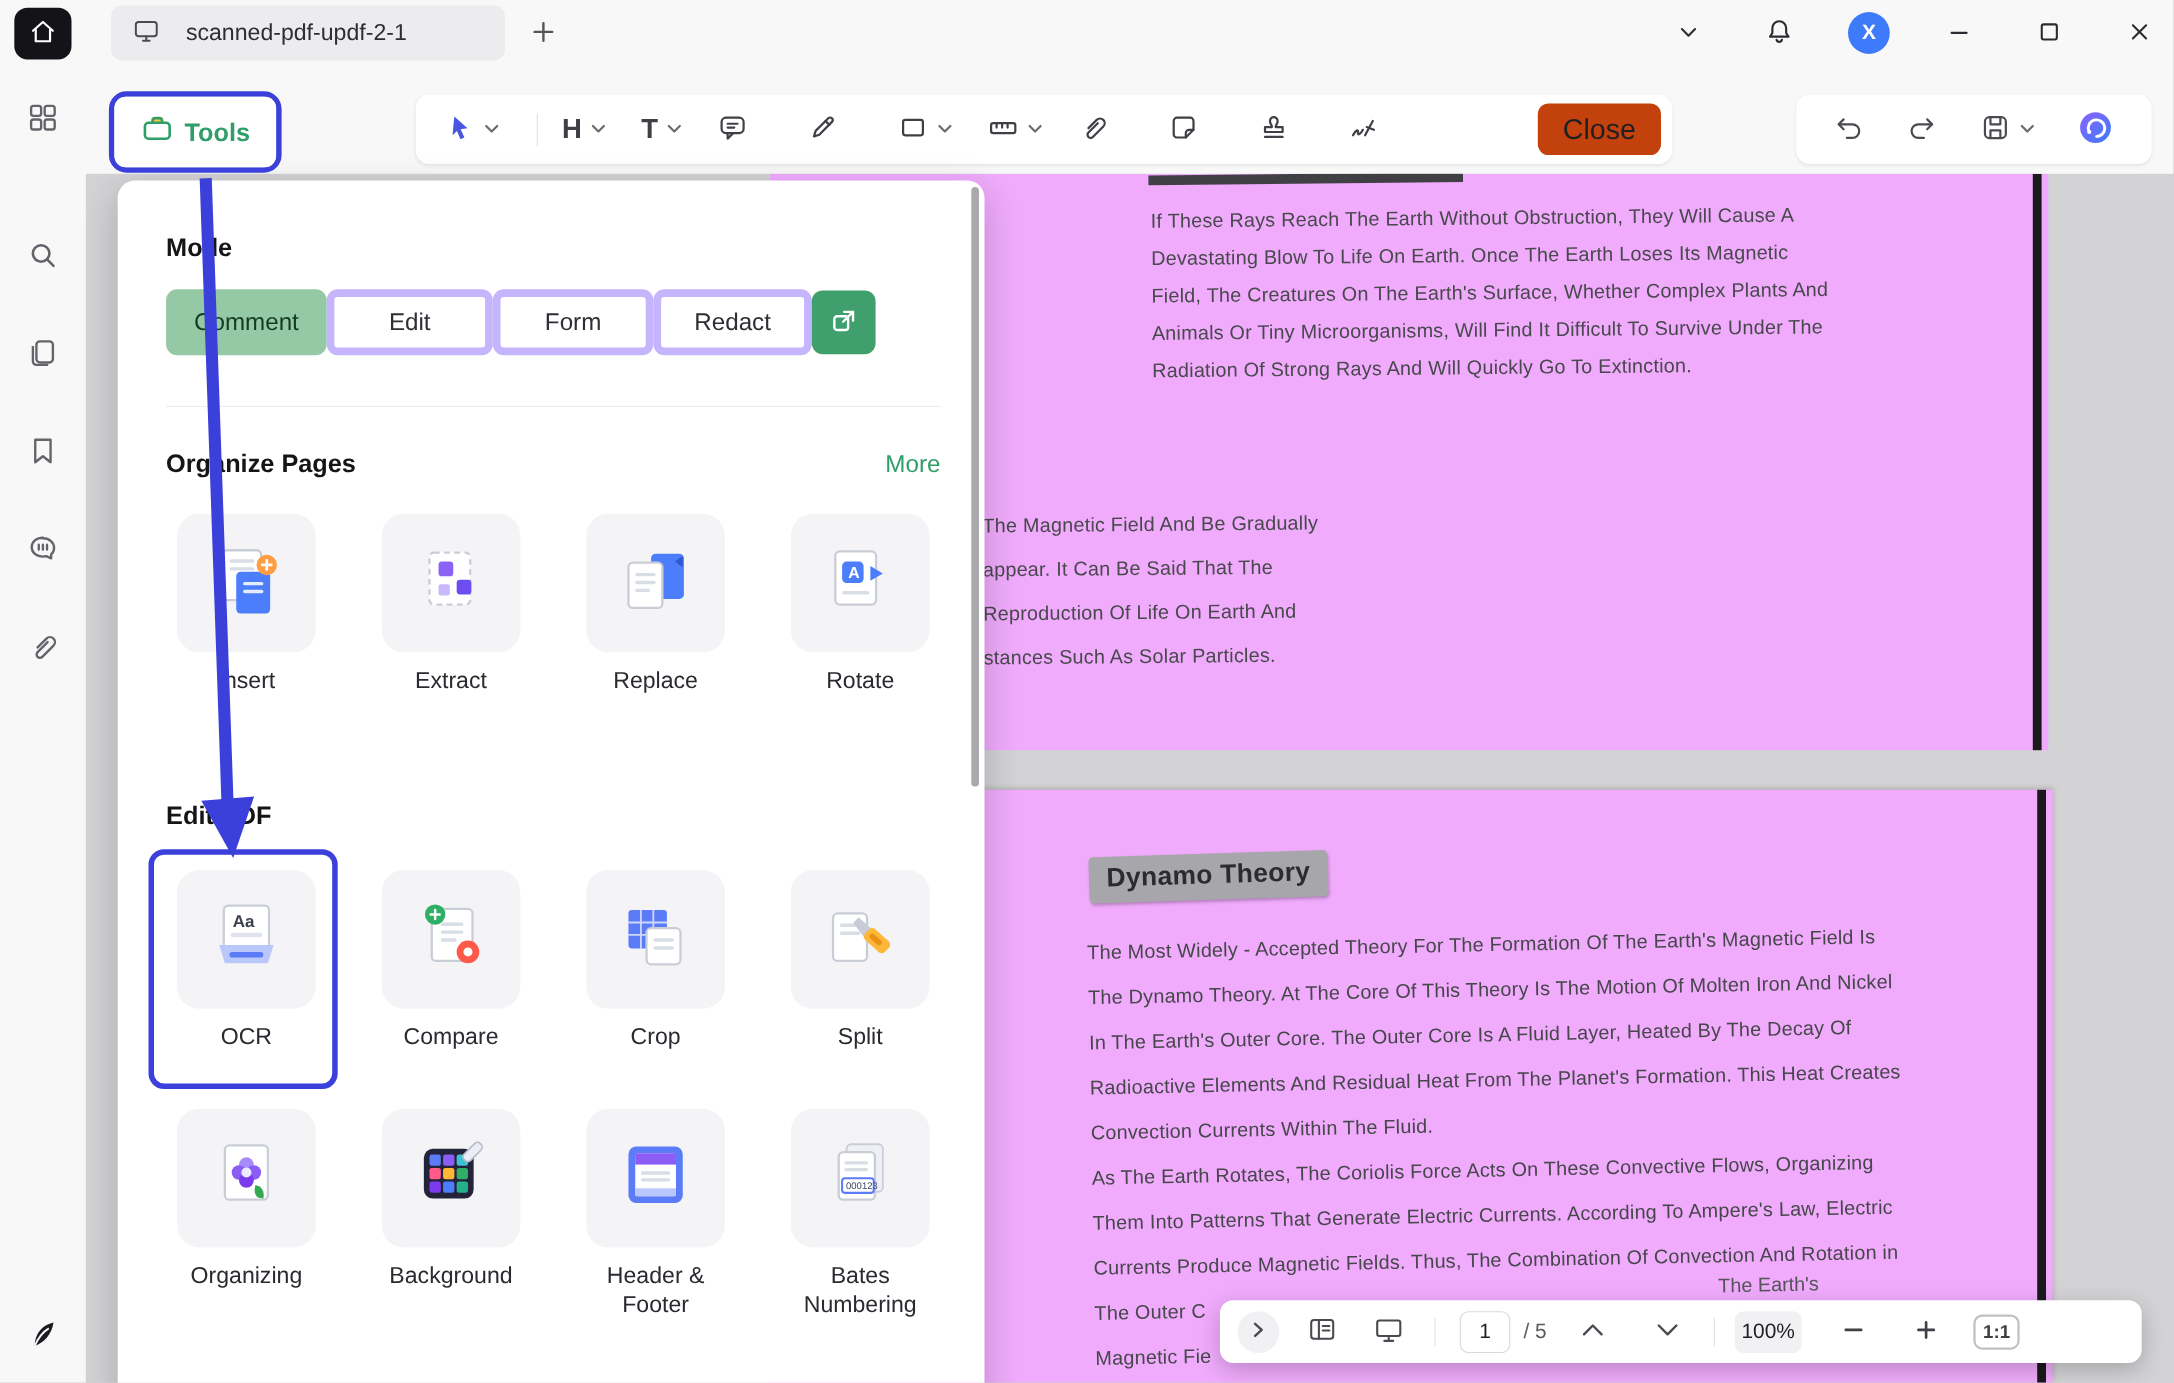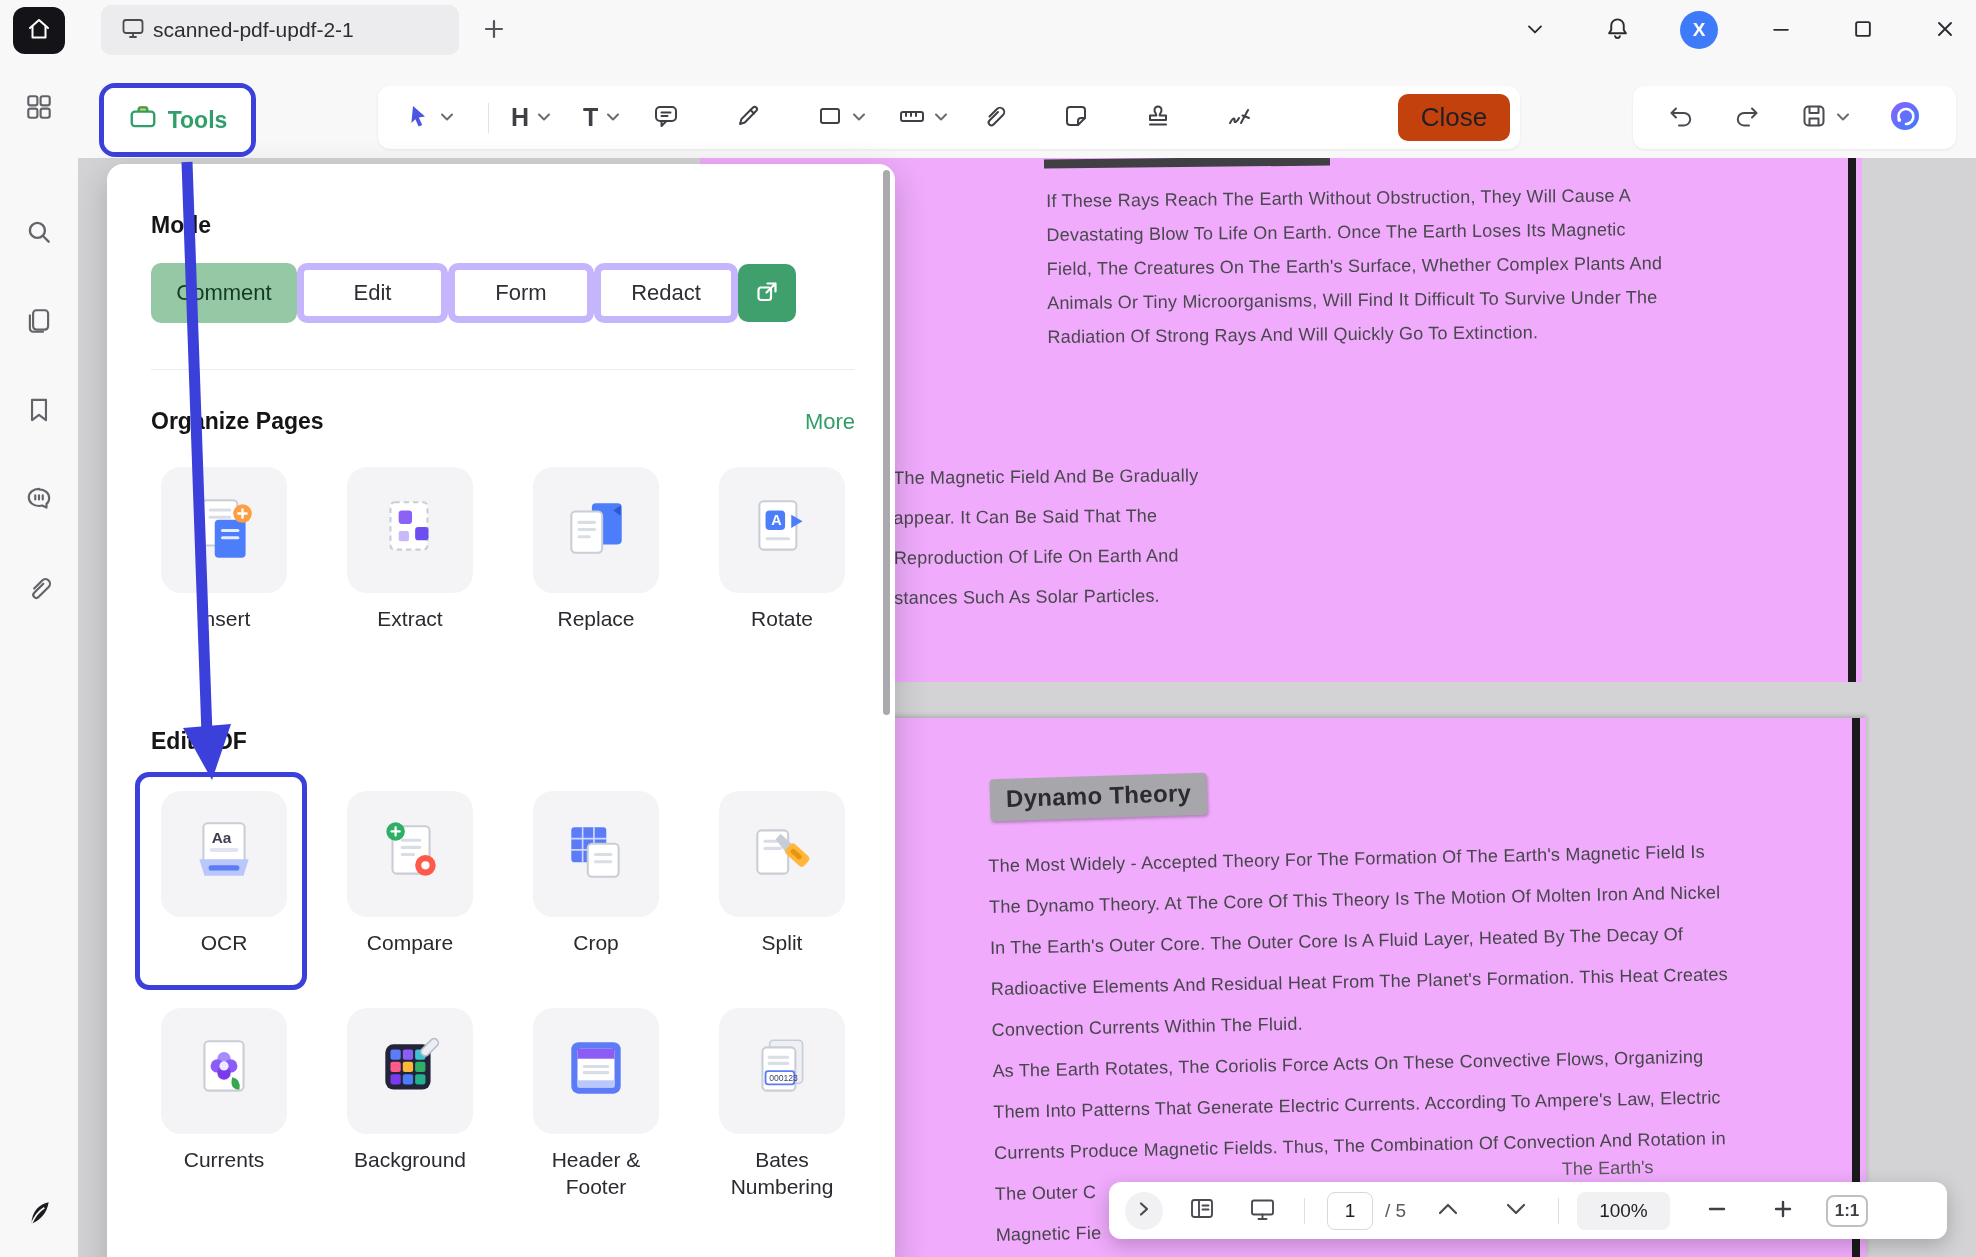--- a/index.html
+++ b/index.html
@@ -10,21 +10,21 @@
 
 .chrome{position:absolute;left:0;top:0;width:1976px;height:158px;background:#f8f8f9;z-index:2}
 .sidebar{position:absolute;left:0;top:0;width:78px;height:1257px;background:#f8f8f9;z-index:4;display:flex;flex-direction:column;align-items:center}
 .home-btn{margin-top:7px;width:52px;height:47px;background:#141418;border-radius:12px;display:flex;align-items:center;justify-content:center;cursor:pointer;border:none}
 .side-icons{display:flex;flex-direction:column;align-items:center;margin-top:38px;gap:56px}
 .sbtn{background:none;border:none;cursor:pointer;display:flex;align-items:center;justify-content:center}
 .gap-lg{margin-top:36px}
 .side-logo{margin-top:auto;margin-bottom:26px}
 
 .titlebar{position:absolute;left:78px;top:0;width:1898px;height:60px;z-index:5;display:flex;align-items:center}
-.tab{margin-left:23px;width:358px;height:50px;background:#ececee;border-radius:10px;display:flex;align-items:center;padding:0 20px;gap:8px;cursor:pointer}
+.tab{margin-left:23px;width:358px;height:50px;background:#ececee;border-radius:10px;display:flex;align-items:center;padding:0 20px;gap:24px;cursor:pointer}
 .tab-title{font-size:21px;color:#2d2d33;white-space:nowrap}
 .newtab{margin-left:22px;background:none;border:none;cursor:pointer;display:flex}
 .title-right{margin-left:auto;display:flex;align-items:center;gap:44px;margin-right:12px}
 .tr-btn{background:none;border:none;cursor:pointer;display:flex;align-items:center;justify-content:center;width:38px}
 .avatar{width:38px;height:38px;border-radius:50%;background:#3e7bfa;color:#fff;font-weight:700;font-size:19px;display:flex;align-items:center;justify-content:center;cursor:pointer}
 
 
 .tools-highlight{position:absolute;left:99px;top:83px;width:157px;height:74px;border:5px solid #3a40d9;border-radius:16px;z-index:6;background:#fff;display:flex;align-items:center;justify-content:center}
 .tools-btn{width:100%;height:100%;border:none;background:#fff;border-radius:10px;display:flex;align-items:center;justify-content:center;gap:10px;font-size:23px;font-weight:700;color:#2f9e68;cursor:pointer}
 .main-toolbar{position:absolute;left:378px;top:86px;width:1142px;height:63px;background:#fff;border-radius:12px;z-index:5;display:flex;align-items:center;padding:0 10px 0 22px;box-shadow:0 1px 3px rgba(0,0,0,.07)}
@@ -79,21 +79,21 @@
 
 .arrow-overlay{position:absolute;inset:0;z-index:7;pointer-events:none}
 
 
 .bottom-bar{position:absolute;left:1109px;top:1182px;width:838px;height:57px;background:#fff;border-radius:12px;z-index:9;box-shadow:0 6px 20px rgba(0,0,0,.22);display:flex;align-items:center;padding:0 16px}
 .bb-circle{width:38px;height:38px;border-radius:50%;background:#f1f1f4;border:none;cursor:pointer;display:flex;align-items:center;justify-content:center}
 .bb-btn{background:none;border:none;cursor:pointer;display:flex;align-items:center;justify-content:center}
 .bb-sep{width:1px;height:26px;background:#e0e0e4}
 .page-box{width:46px;height:38px;border:1px solid #d9d9dd;border-radius:8px;font-size:19px;color:#1f1f24;display:flex;align-items:center;justify-content:center;background:#fff;cursor:text}
 .page-total{font-size:19px;color:#5a5a60}
-.zoom-box{background:#f1f1f4;border:none;border-radius:8px;padding:8px 22px;font-size:19px;color:#1f1f24;cursor:pointer}
+.zoom-box{background:#f1f1f4;border:none;border-radius:8px;padding:8px 6px;font-size:19px;color:#1f1f24;cursor:pointer}
 .ratio-box{border:2px solid #bfbfc4;border-radius:8px;padding:4px 7px;font-size:17px;font-weight:700;color:#3f3f46;background:#fff;cursor:pointer}
 .ml26{margin-left:26px}.ml34{margin-left:34px}.ml28{margin-left:28px}.ml22{margin-left:22px}
 .ml12{margin-left:12px}.ml30{margin-left:30px}.ml44{margin-left:44px}.ml18{margin-left:18px}
 .ml36{margin-left:36px}.ml32{margin-left:32px}
 </style>
 </head>
 <body>
 
 <div class="app">
 
@@ -531,21 +531,21 @@
             <span><svg width="72" height="72" viewBox="0 0 70 70">
                 <rect x="16" y="8" width="38" height="48" rx="4" fill="#fff" stroke="#c9cdd6" stroke-width="2"></rect>
                 <circle cx="35" cy="25" r="6.5" fill="#a78bfa"></circle>
                 <circle cx="28.5" cy="32" r="6.5" fill="#8b5cf6"></circle>
                 <circle cx="41.5" cy="32" r="6.5" fill="#8b5cf6"></circle>
                 <circle cx="35" cy="39" r="6.5" fill="#7c3aed"></circle>
                 <circle cx="35" cy="32" r="4.5" fill="#ede9fe"></circle>
                 <path d="M43 43 q9 2 7 12 q-10 0 -7-12" fill="#34a853"></path>
               </svg></span>
           </div>
-        <div class="card-label">Currents</div>
+        <div class="card-label">Organizing</div>
       </div>
       <div class="tool-item">
         <div class="card">
             <span><svg width="72" height="72" viewBox="0 0 70 70">
                 <rect x="11" y="11" width="44" height="44" rx="8" fill="#23233a"></rect>
                 <rect x="16" y="16" width="10" height="10" rx="2" fill="#5b7bf7"></rect>
                 <rect x="28" y="16" width="10" height="10" rx="2" fill="#8b5cf6"></rect>
                 <rect x="40" y="16" width="10" height="10" rx="2" fill="#3ec1d3"></rect>
                 <rect x="16" y="28" width="10" height="10" rx="2" fill="#ff5a8a"></rect>
                 <rect x="28" y="28" width="10" height="10" rx="2" fill="#ffb73a"></rect>

